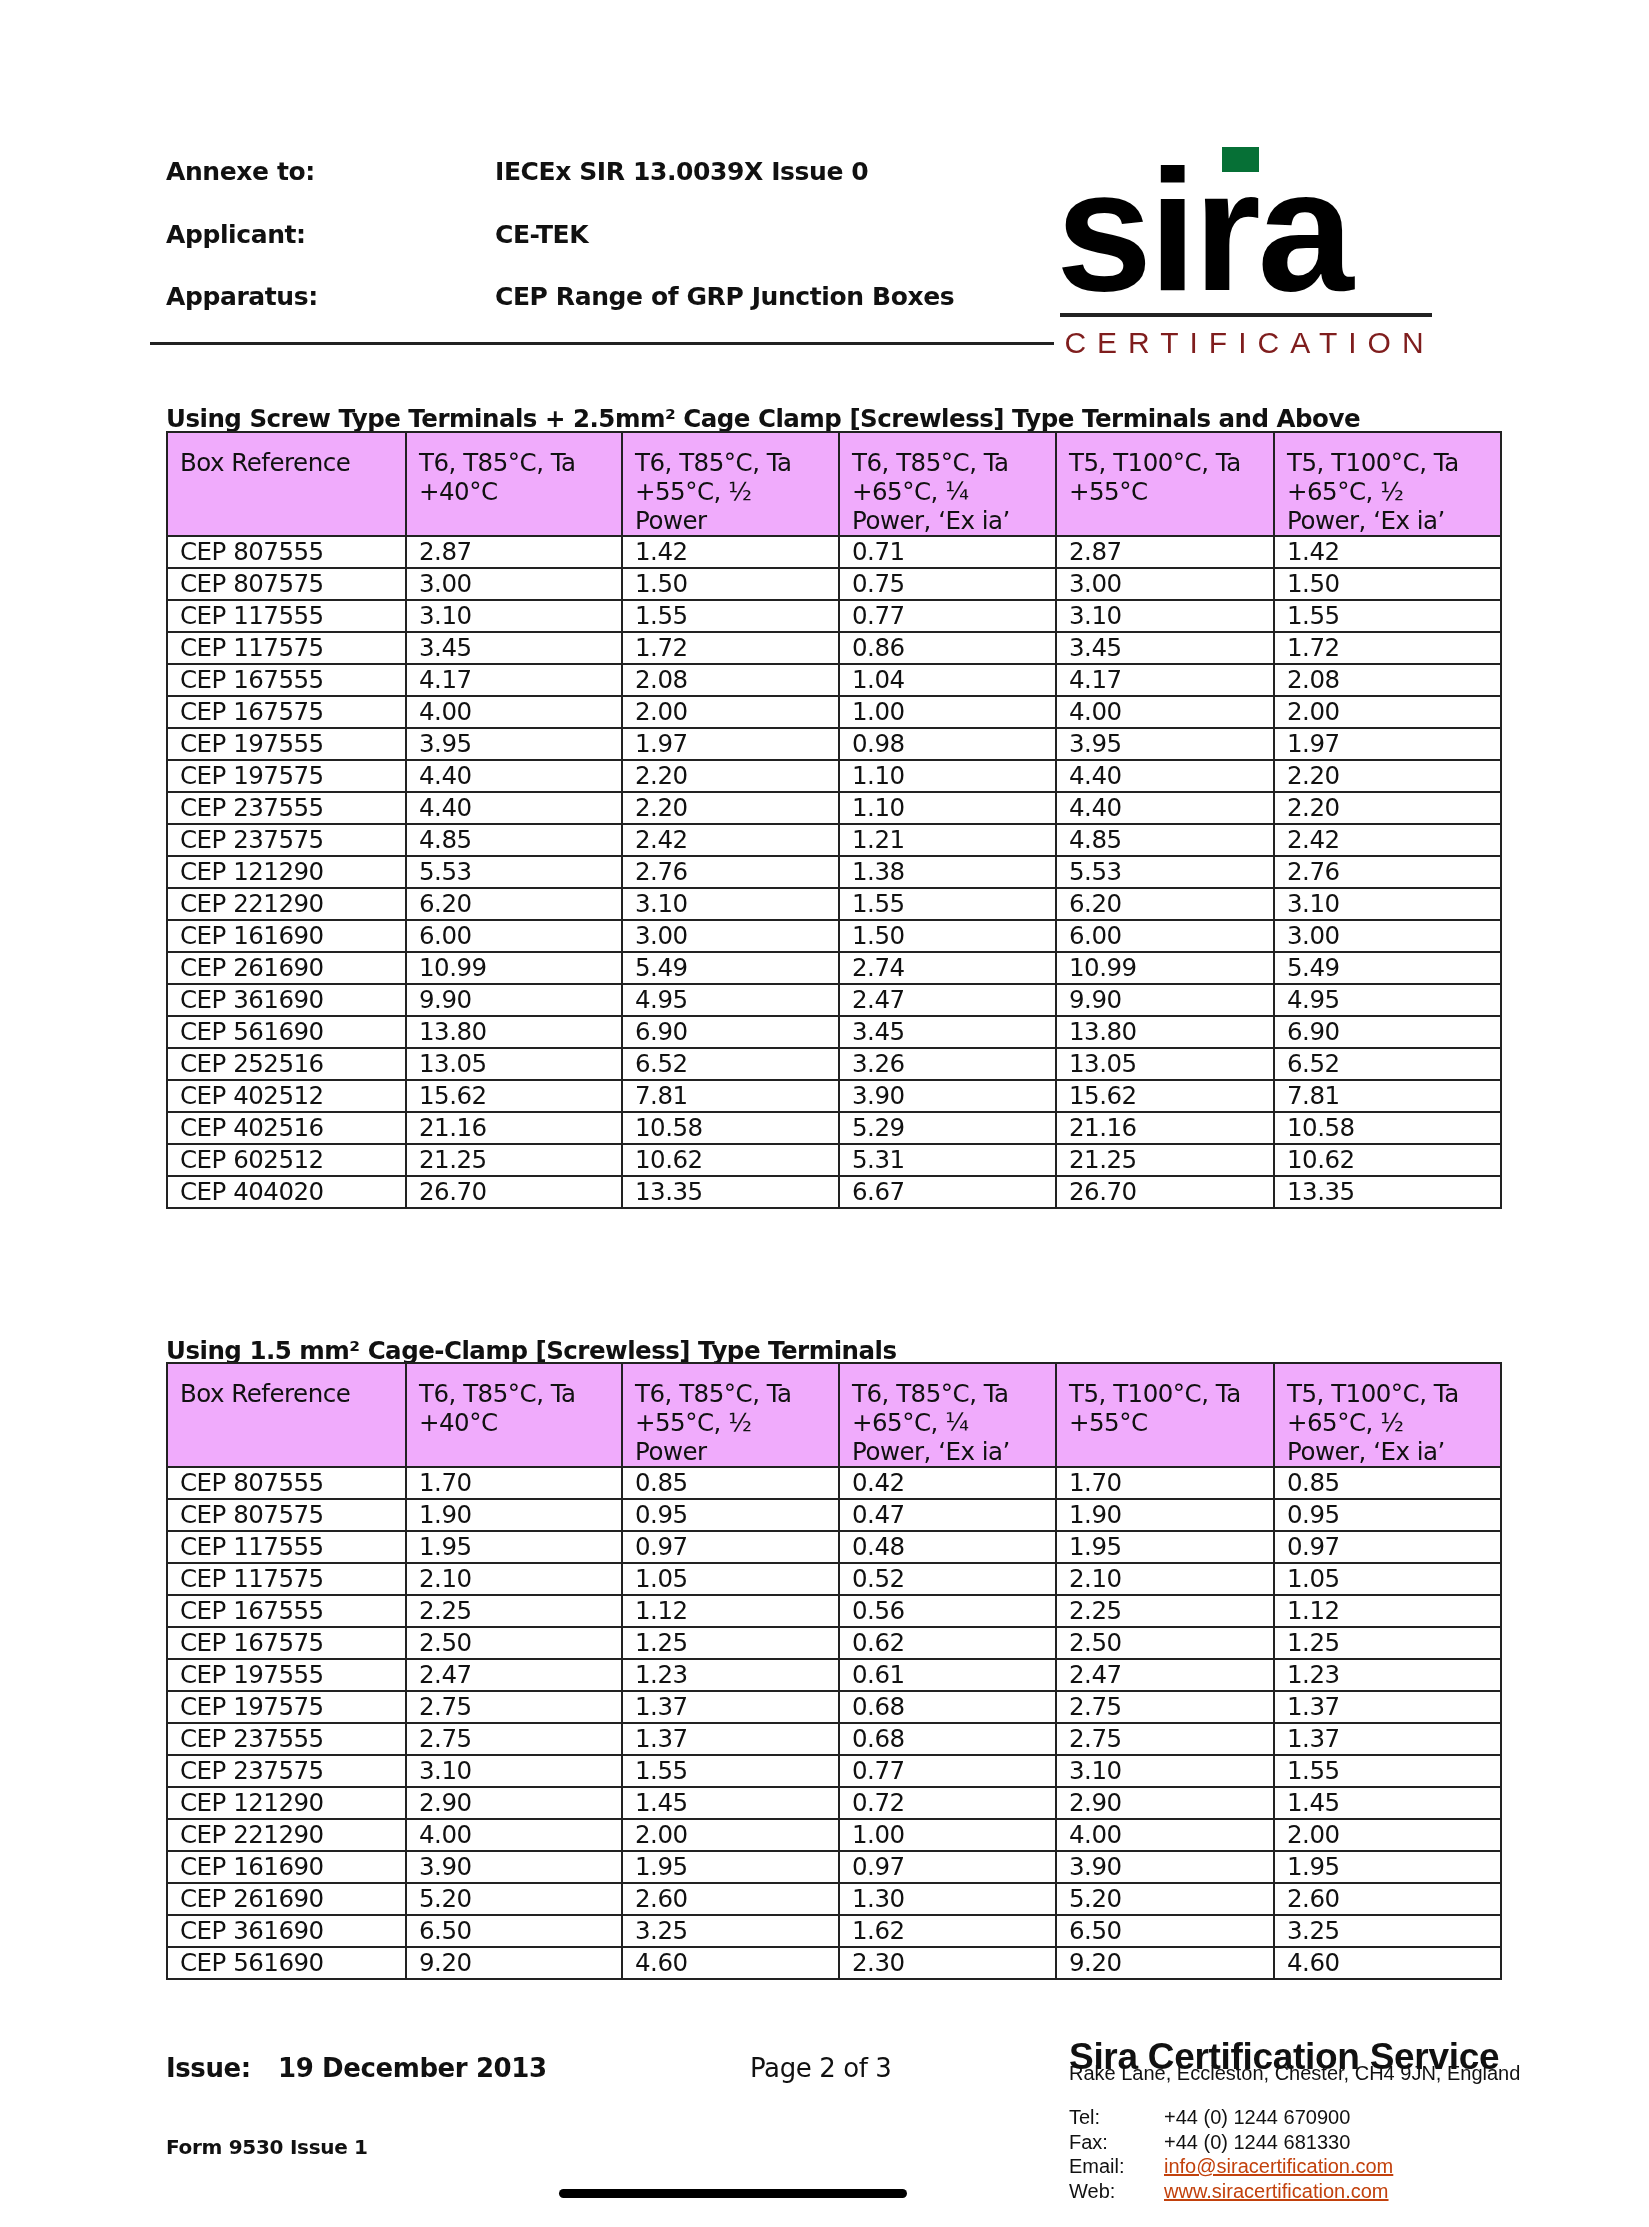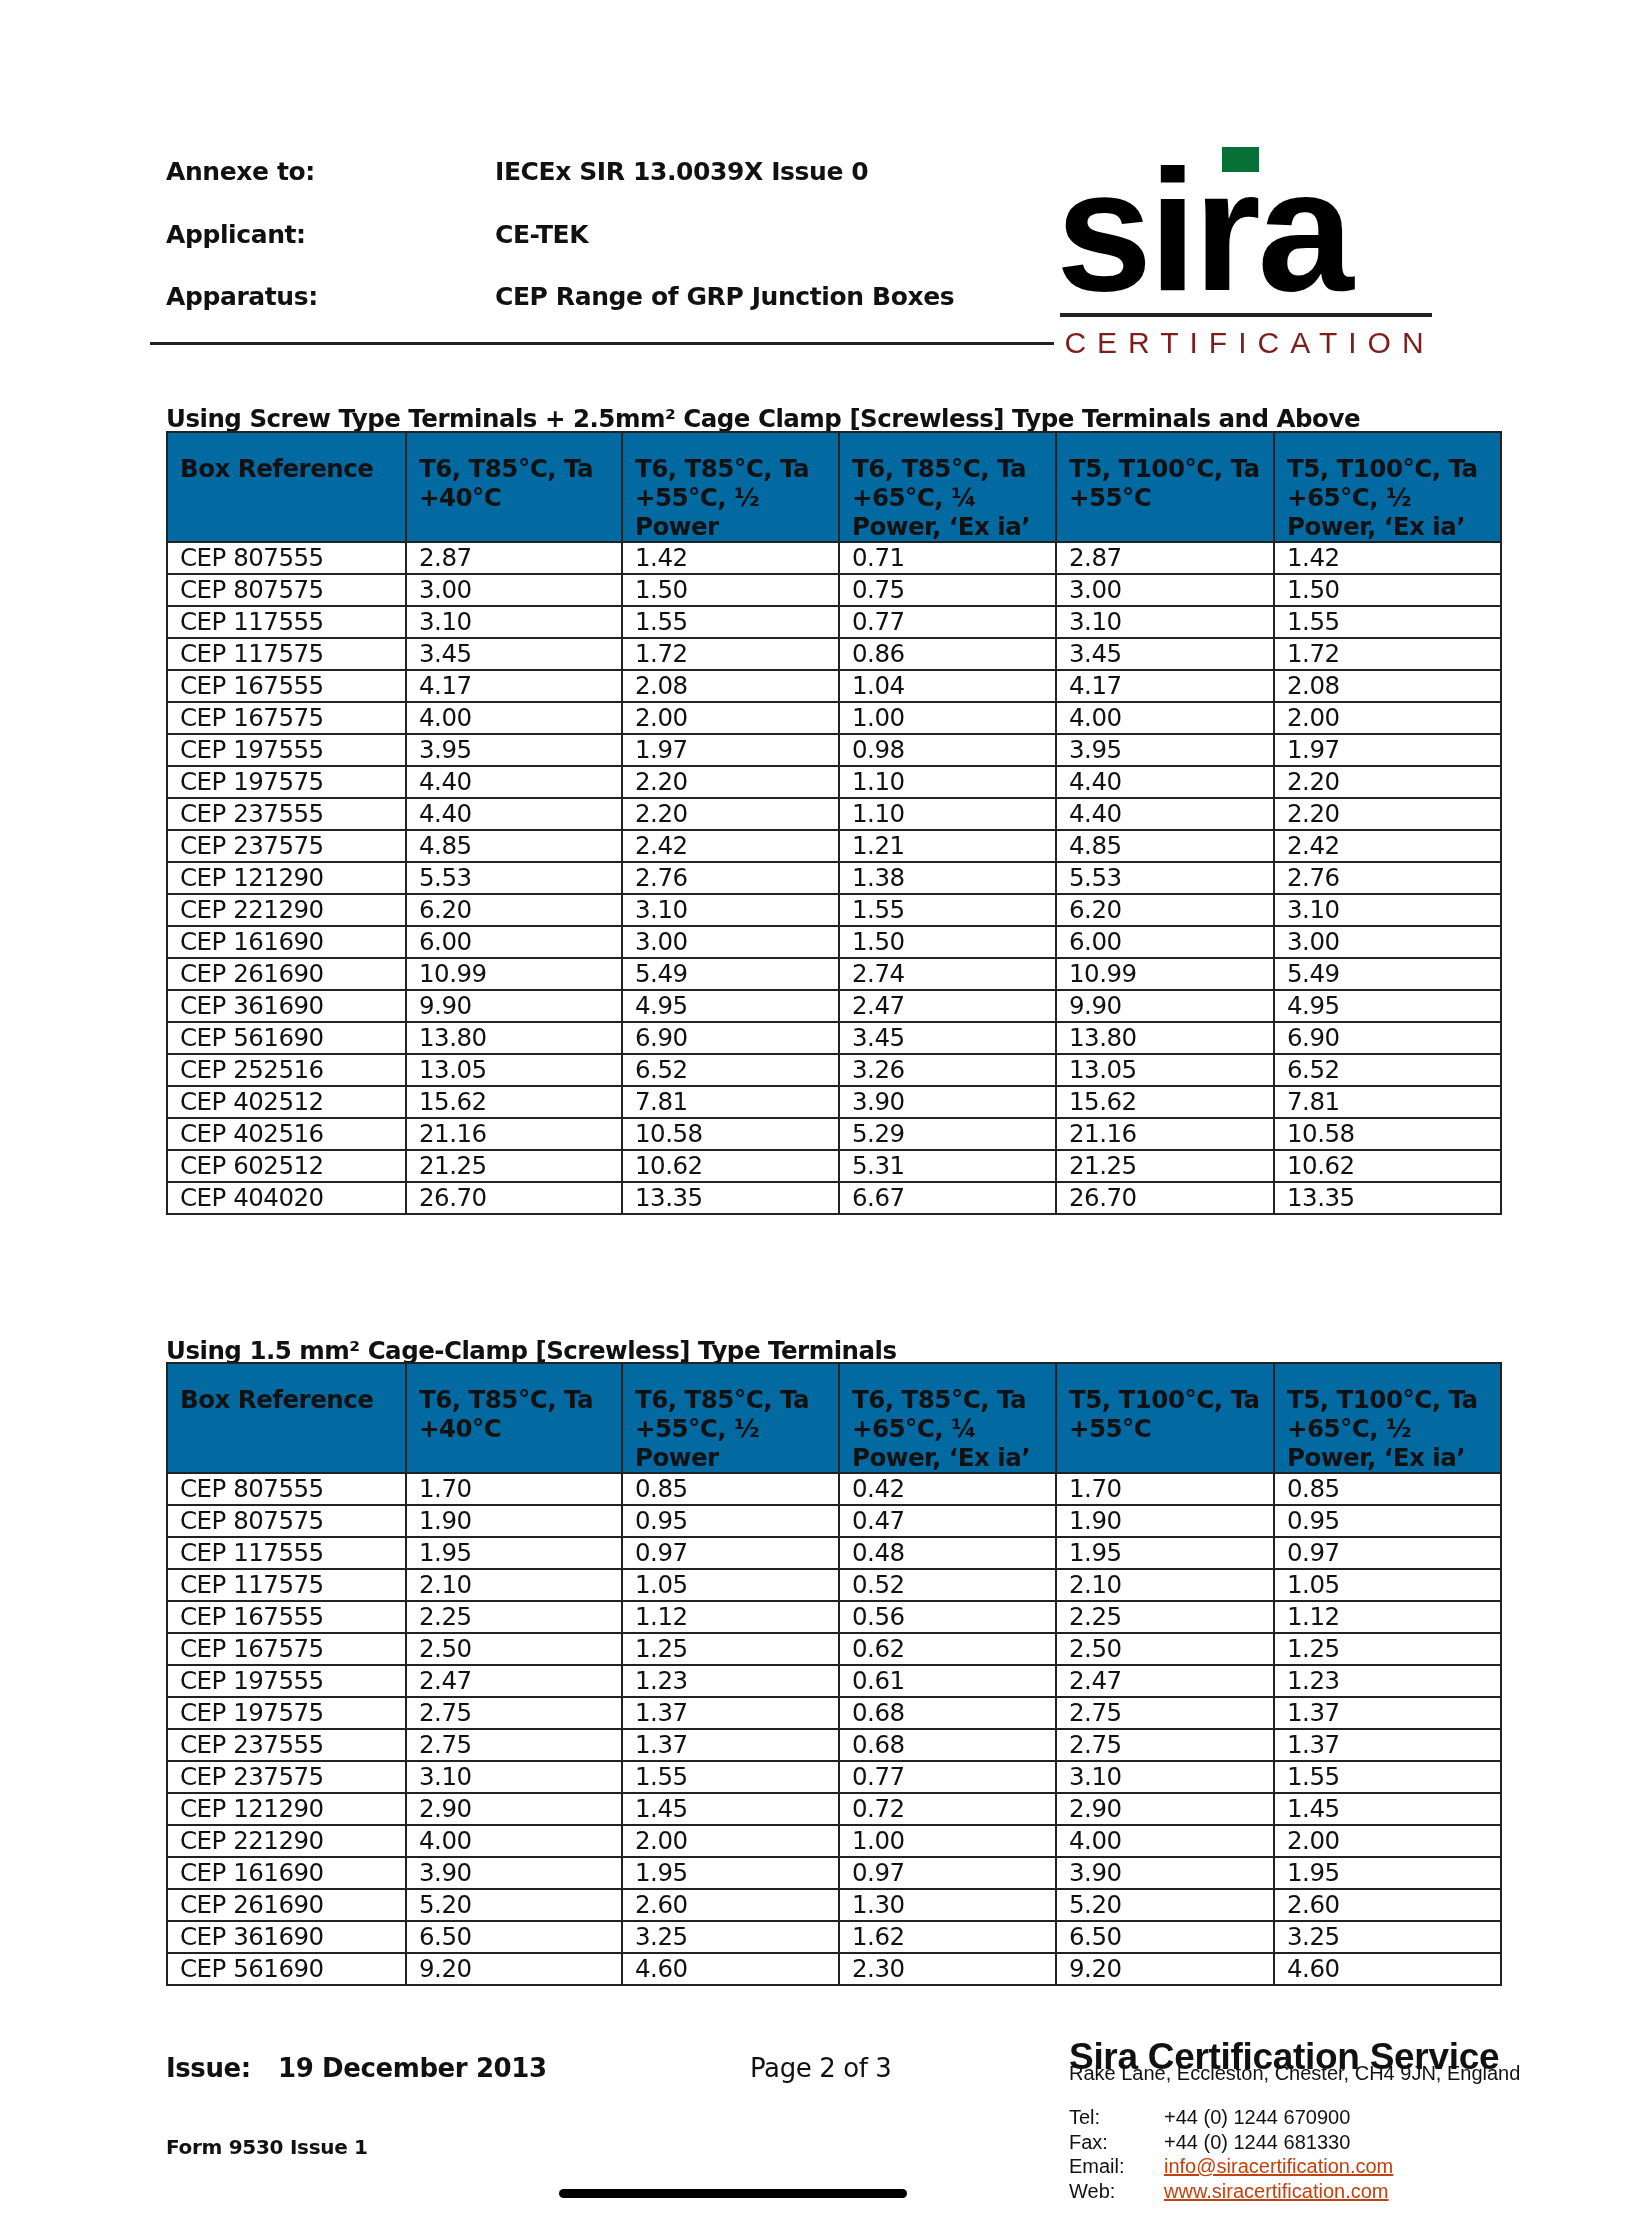--- a/index.html
+++ b/index.html
@@ -25,21 +25,21 @@
   
   .section-title { position: absolute; left: 166px; font-size: 24.5px; font-weight: bold; color: #111; letter-spacing: -0.5px; white-space: nowrap; margin-top: 32px; }
   .section-title.s1 { top: 372px; }
   .section-title.s2 { top: 1304px; }
 
   
   table.data { position: absolute; left: 166px; border-collapse: collapse; font-size: 24.5px; color: #111; font-family: "DejaVu Sans", sans-serif; table-layout: fixed; }
   table.data.t1 { top: 431px; width: 1335px; }
   table.data.t2 { top: 1362px; width: 1336px; }
   table.data th, table.data td { border: 2.5px solid #222; padding: 0 12px; text-align: left; vertical-align: top; overflow: hidden; white-space: nowrap; letter-spacing: -0.5px; }
-  table.data th { background: #0369a1; font-weight: bold; line-height: 29px; padding-top: 21px; white-space: normal; }
+  table.data th { background: #f0abfc; font-weight: normal; line-height: 29px; padding-top: 15px; white-space: normal; }
   table.data td { height: 27.5px; line-height: 30px; }
   table.data.t1 th { height: 84px; }
   table.data.t2 th { height: 84px; }
   col.c0 { width: 239px; } col.c1 { width: 216px; } col.c2 { width: 217px; } col.c3 { width: 217px; } col.c4 { width: 218px; } col.c5 { width: 227px; }
 
   
   .footer-date { position: absolute; left: 166px; top: 2053px; font-size: 26px; font-weight: bold; white-space: nowrap; letter-spacing: -0.4px; }
   .footer-date .v { position: absolute; left: 112px; }
   .footer-page { position: absolute; left: 750px; top: 2053px; font-size: 26px; white-space: nowrap; letter-spacing: -0.4px; }
   .footer-form { position: absolute; left: 166px; top: 2135px; font-size: 20px; font-weight: bold; white-space: nowrap; letter-spacing: -0.3px; }

